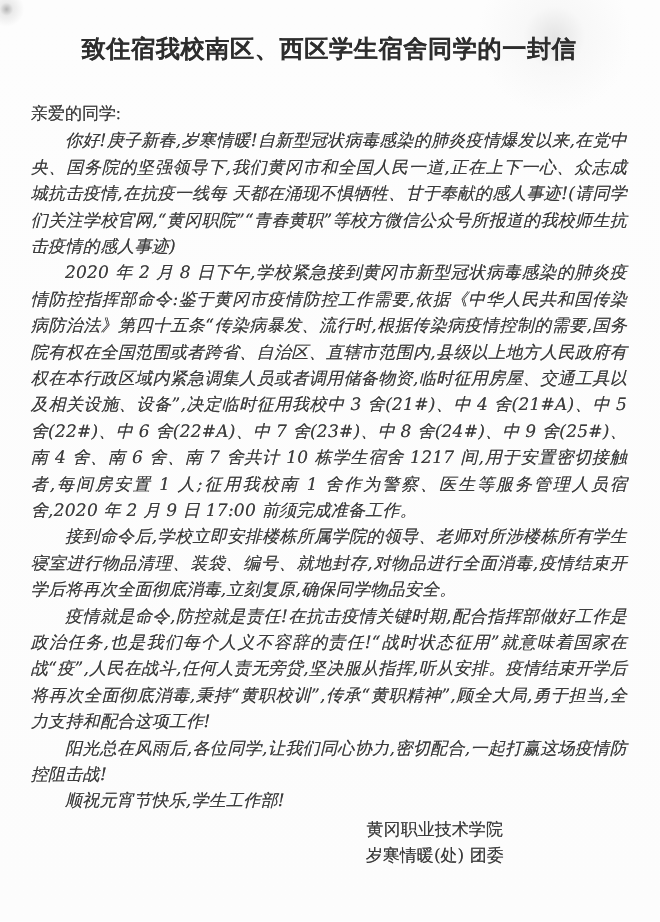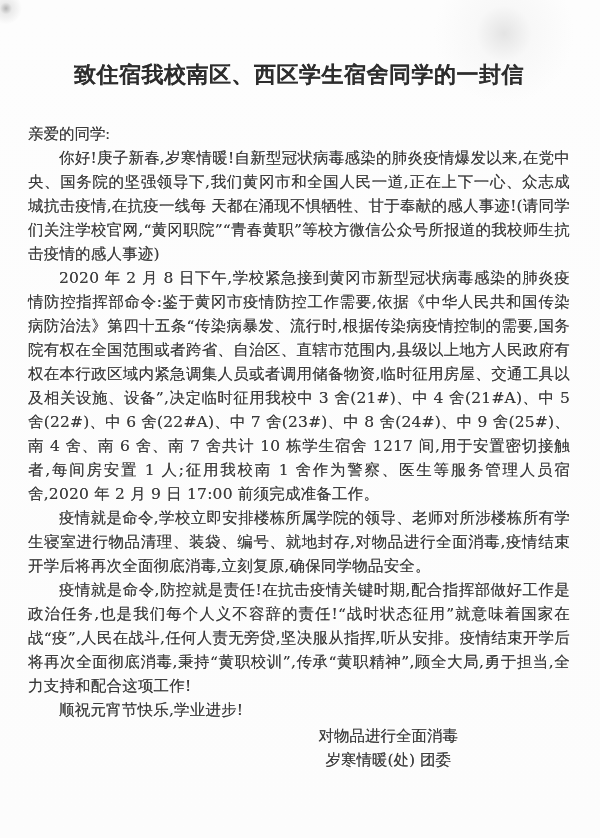--- a/index.html
+++ b/index.html
@@ -3,21 +3,21 @@
 <meta charset="utf-8">
 <style>
   html, body { margin: 0; padding: 0; }
   body {
     width: 600px; height: 838px; overflow: hidden;
     background: #ffffff;
   }
   .page {
     box-sizing: border-box;
     width: 600px; height: 838px;
-    padding: 60px 30px 0 28px;
+    padding: 30px 30px 0 28px;
     background:
       radial-gradient(circle at 84% 4%, rgba(225,225,225,0.9) 0px, rgba(238,238,238,0.35) 28px, rgba(255,255,255,0) 70px),
       radial-gradient(circle at 1% 1%, rgba(120,120,120,0.55) 0px, rgba(160,160,160,0.2) 6px, rgba(255,255,255,0) 16px),
       linear-gradient(#fdfdfd, #fcfcfc);
     font-family: "DejaVu Serif", "Liberation Serif", serif;
     color: #3c3c3c;
     text-shadow: 0 0 0.4px rgba(80,80,80,0.8);
   }
   .title {
     margin: 0 0 32px 0;
@@ -33,41 +33,43 @@
     line-height: 24px;
     font-family: Liberation Serif, serif;
   }
   .para {
     margin: 0;
     font-size: 15.5px;
     line-height: 24px;
     text-align: justify;
     text-indent: 2em;
     letter-spacing: 0.2px;
+    font-style: italic;
   }
   .signature {
     width: fit-content;
     margin: 2px 112px 0 auto;
     text-align: center;
     font-size: 15.5px;
     line-height: 24px;
   }
   .signature div { white-space: nowrap; }
 </style>
 </head>
 <body>
 
 <div class="page">
   <h1 class="title">致住宿我校南区、西区学生宿舍同学的一封信</h1>
 
   <p class="salutation">亲爱的同学:</p>
 
   <p class="para">你好!庚子新春,岁寒情暖!自新型冠状病毒感染的肺炎疫情爆发以来,在党中央、国务院的坚强领导下,我们黄冈市和全国人民一道,正在上下一心、众志成城抗击疫情,在抗疫一线每 天都在涌现不惧牺牲、甘于奉献的感人事迹!(请同学们关注学校官网,“黄冈职院”“青春黄职”等校方微信公众号所报道的我校师生抗击疫情的感人事迹)</p>
   <p class="para">2020 年 2 月 8 日下午,学校紧急接到黄冈市新型冠状病毒感染的肺炎疫情防控指挥部命令:鉴于黄冈市疫情防控工作需要,依据《中华人民共和国传染病防治法》第四十五条“传染病暴发、流行时,根据传染病疫情控制的需要,国务院有权在全国范围或者跨省、自治区、直辖市范围内,县级以上地方人民政府有权在本行政区域内紧急调集人员或者调用储备物资,临时征用房屋、交通工具以及相关设施、设备”,决定临时征用我校中 3 舍(21#)、中 4 舍(21#A)、中 5 舍(22#)、中 6 舍(22#A)、中 7 舍(23#)、中 8 舍(24#)、中 9 舍(25#)、南 4 舍、南 6 舍、南 7 舍共计 10 栋学生宿舍 1217 间,用于安置密切接触者,每间房安置 1 人;征用我校南 1 舍作为警察、医生等服务管理人员宿舍,2020 年 2 月 9 日 17:00 前须完成准备工作。</p>
-  <p class="para">疫情就是命令,学校立即安排楼栋所属学院的领导、老师对所涉楼栋所有学生寝室进行物品清理、装袋、编号、就地封存,对物品进行全面消毒,疫情结束开学后将再次全面彻底消毒,立刻复原,确保同学物品安全。</p>
+  <p class="para">接到命令后,学校立即安排楼栋所属学院的领导、老师对所涉楼栋所有学生寝室进行物品清理、装袋、编号、就地封存,对物品进行全面消毒,疫情结束开学后将再次全面彻底消毒,立刻复原,确保同学物品安全。</p>
   <p class="para">疫情就是命令,防控就是责任!在抗击疫情关键时期,配合指挥部做好工作是政治任务,也是我们每个人义不容辞的责任!“战时状态征用”就意味着国家在战“疫”,人民在战斗,任何人责无旁贷,坚决服从指挥,听从安排。疫情结束开学后将再次全面彻底消毒,秉持“黄职校训”,传承“黄职精神”,顾全大局,勇于担当,全力支持和配合这项工作!</p>
-  <p class="para">顺祝元宵节快乐,学业进步!</p>
+  <p class="para">阳光总在风雨后,各位同学,让我们同心协力,密切配合,一起打赢这场疫情防控阻击战!</p>
+  <p class="para">顺祝元宵节快乐,学生工作部!</p>
 
   <div class="signature">
-    <div>对物品进行全面消毒</div>
+    <div>黄冈职业技术学院</div>
     <div>岁寒情暖(处) 团委</div>
   </div>
 </div>
 
 </body></html>

